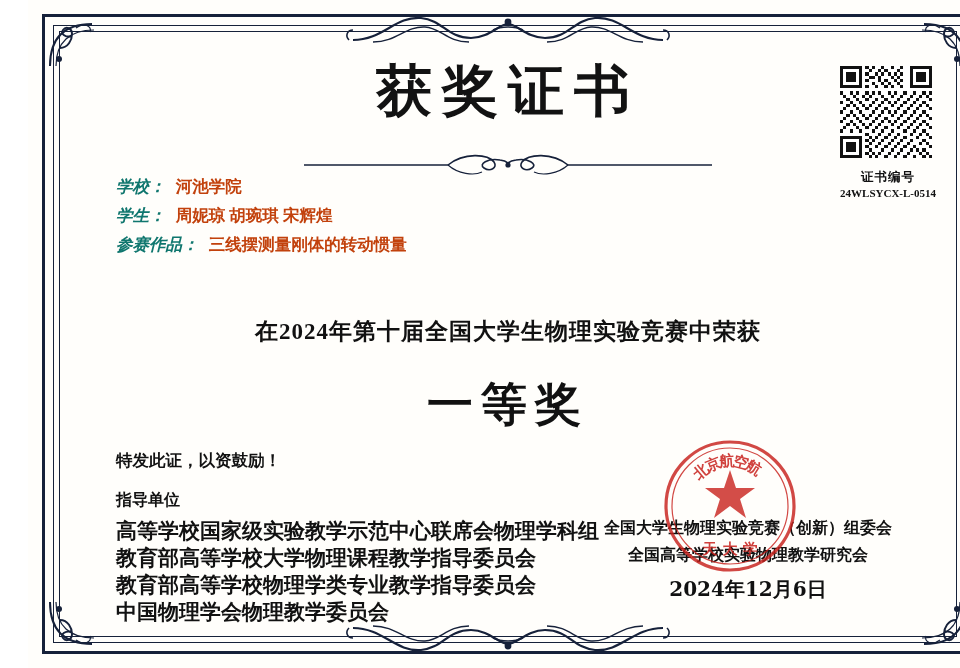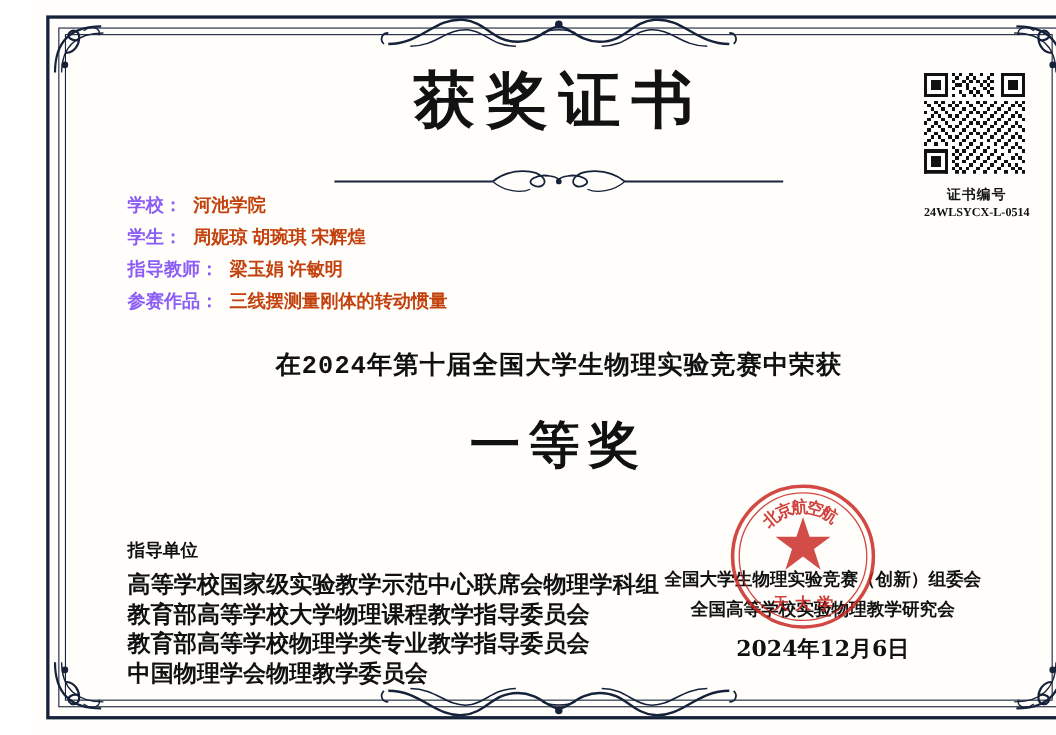--- a/index.html
+++ b/index.html
@@ -126,32 +126,31 @@
 
   .fields {
     position: absolute;
     left: 42px;
     top: 128px;
     font-size: 16.5px;
     font-weight: bold;
     line-height: 29px;
   }
   .fields .row { white-space: nowrap; }
-  .fields .k { color: #8b5cf6; }
+  .fields .k { color: #0f766e; font-style: italic; }
   .fields .v { margin-left: 6px; color: #c2410c; }
 
   .award-line {
     position: absolute;
     top: 272px;
     left: 0; right: 0;
     text-align: center;
     font-size: 23px;
     font-weight: bold;
     letter-spacing: 1px;
-    font-family: Liberation Mono, monospace;
   }
 
   .award-grade {
     position: absolute;
     top: 330px;
     left: 0; right: 0;
     text-align: center;
     font-size: 46px;
     font-weight: bold;
     letter-spacing: 8px;
@@ -545,32 +544,29 @@
     <div class="fields">
       <div class="row">
         <span class="k">学校：</span>
         <span class="v">河池学院</span>
       </div>
       <div class="row">
         <span class="k">学生：</span>
         <span class="v">周妮琼 胡琬琪 宋辉煌</span>
       </div>
       <div class="row">
-        <span class="k">指导教师：</span>
-        <span class="v">梁玉娟 许敏明</span>
-      </div>
-      <div class="row">
         <span class="k">参赛作品：</span>
         <span class="v">三线摆测量刚体的转动惯量</span>
       </div>
     </div>
 
     <div class="award-line">在2024年第十届全国大学生物理实验竞赛中荣获</div>
     <div class="award-grade">一等奖</div>
 
+    <div class="encourage">特发此证，以资鼓励！</div>
 
     <div class="org-head">指导单位</div>
 
     <div class="org-list">
       <div>高等学校国家级实验教学示范中心联席会物理学科组</div>
       <div>教育部高等学校大学物理课程教学指导委员会</div>
       <div>教育部高等学校物理学类专业教学指导委员会</div>
       <div>中国物理学会物理教学委员会</div>
     </div>
 

